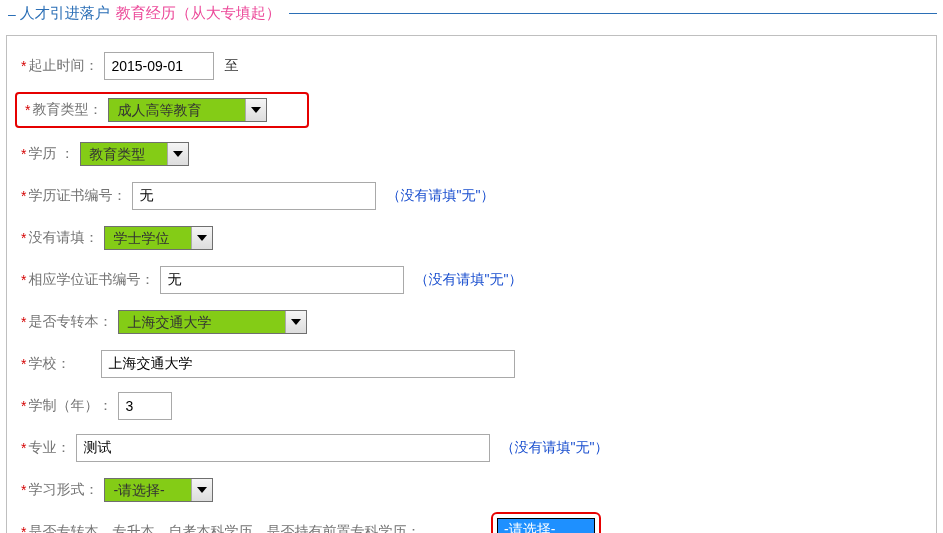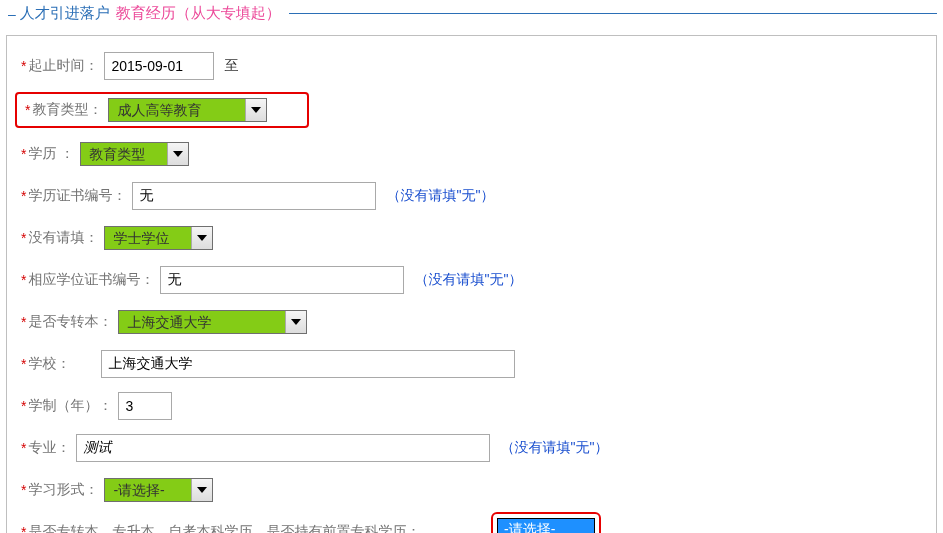--- a/index.html
+++ b/index.html
@@ -245,21 +245,21 @@
 
     <div class="row">
       <span class="req">*</span>
       <span class="lbl">学制（年）：</span>
       <input class="txt-input" style="width: 40px;" value="3">
     </div>
 
     <div class="row">
       <span class="req">*</span>
       <span class="lbl">专业：</span>
-      <input class="txt-input" style="width: 400px; font-style: italic;" value="测试">
+      <input class="txt-input" style="width: 400px;" value="测试">
       <span class="hint">（没有请填"无"）</span>
     </div>
 
     <div class="row">
       <span class="req">*</span>
       <span class="lbl">学习形式：</span>
       <span class="sel">
         <span class="sel-text" style="min-width:70px">-请选择-</span>
         <span class="sel-btn">
           <svg width="10" height="6">

